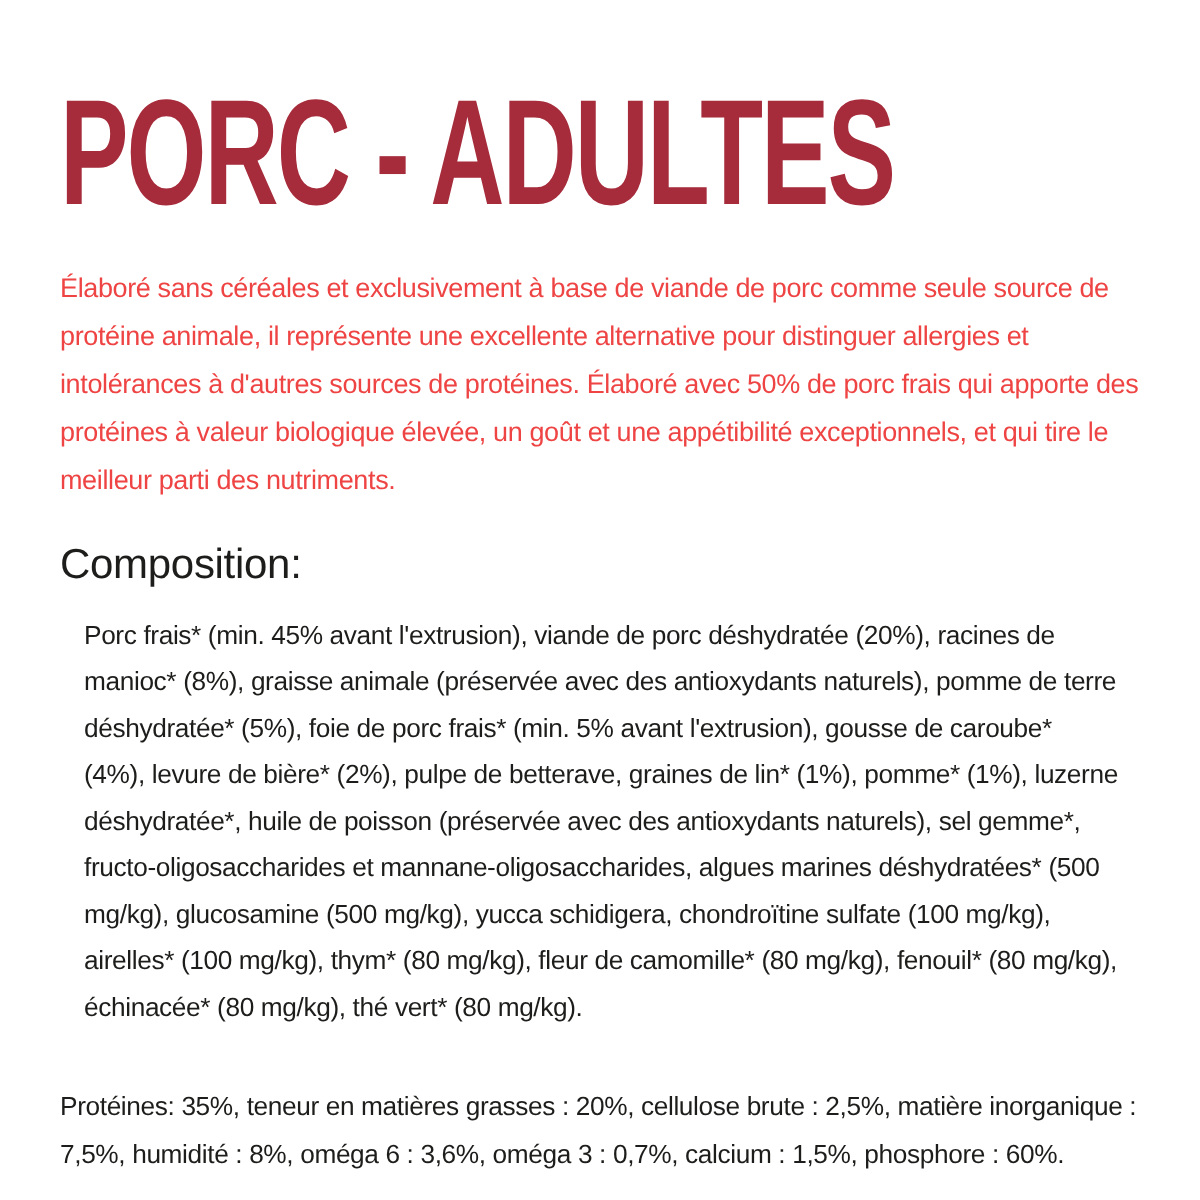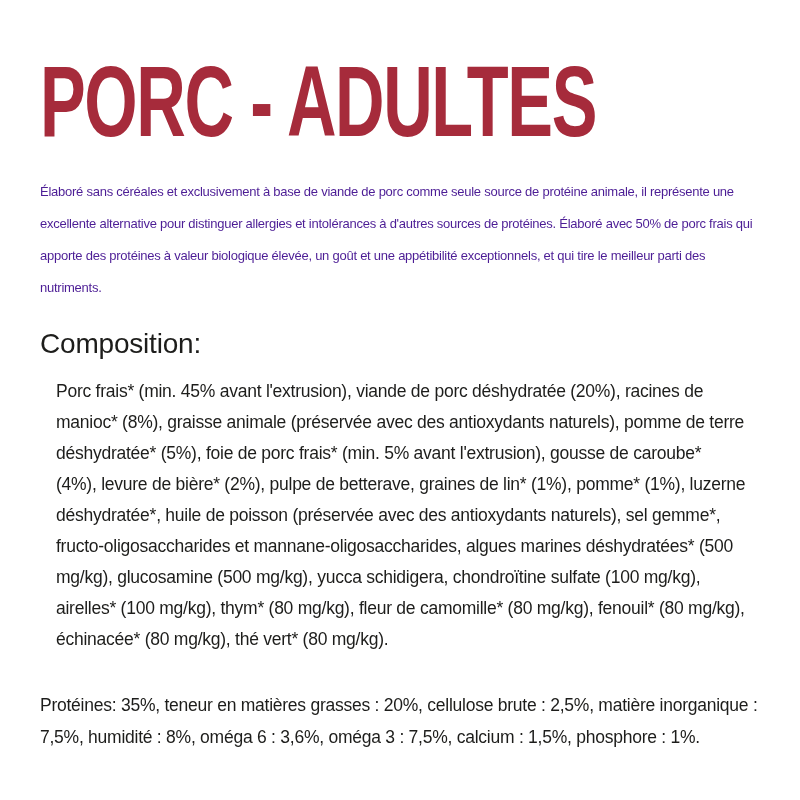--- a/index.html
+++ b/index.html
@@ -25,24 +25,24 @@
   }
   .title-text {
     font-family: "Liberation Sans", sans-serif;
     font-weight: 700;
     font-size: 100px;
     letter-spacing: -2px;
   }
   .description {
     margin: 0;
     max-width: 726px;
-    font-size: 13px;
+    font-size: 18px;
     line-height: 32px;
     letter-spacing: -0.25px;
-    color: #4c1d95;
+    color: #ef4444;
   }
   .composition-heading {
     margin: 24px 0 6px 0;
     font-size: 28px;
     font-weight: 400;
     line-height: 32px;
     letter-spacing: -0.2px;
     color: #1d1d1b;
   }
   .composition-text {
@@ -77,16 +77,16 @@
   </div>
 
   <p class="description">Élaboré sans céréales et exclusivement à base de viande de porc comme seule source de protéine animale, il représente une excellente alternative pour distinguer allergies et intolérances à d'autres sources de protéines. Élaboré avec 50% de porc frais qui apporte des protéines à valeur biologique élevée, un goût et une appétibilité exceptionnels, et qui tire le meilleur parti des nutriments.</p>
 
   <h2 class="composition-heading">Composition:</h2>
 
   <p class="composition-text">Porc frais* (min. 45% avant l'extrusion), viande de porc déshydratée (20%), racines de manioc* (8%), graisse animale (préservée avec des antioxydants naturels), pomme de terre déshydratée* (5%), foie de porc frais* (min. 5% avant l'extrusion), gousse de caroube* (4%), levure de bière* (2%), pulpe de betterave, graines de lin* (1%), pomme* (1%), luzerne déshydratée*, huile de poisson (préservée avec des antioxydants naturels), sel gemme*, fructo-oligosaccharides et mannane-oligosaccharides, algues marines déshydratées* (500 mg/kg), glucosamine (500 mg/kg), yucca schidigera, chondroïtine sulfate (100 mg/kg), airelles* (100 mg/kg), thym* (80 mg/kg), fleur de camomille* (80 mg/kg), fenouil* (80 mg/kg), échinacée* (80 mg/kg), thé vert* (80 mg/kg).</p>
 
   <p class="analysis">
     <strong>Protéines:</strong>
-    <span>35%, teneur en matières grasses : 20%, cellulose brute : 2,5%, matière inorganique : 7,5%, humidité : 8%, oméga 6 : 3,6%, oméga 3 : 7,5%, calcium : 1,5%, phosphore : 1%.</span>
+    <span>35%, teneur en matières grasses : 20%, cellulose brute : 2,5%, matière inorganique : 7,5%, humidité : 8%, oméga 6 : 3,6%, oméga 3 : 0,7%, calcium : 1,5%, phosphore : 60%.</span>
   </p>
 
 </div>
 
 </body></html>

